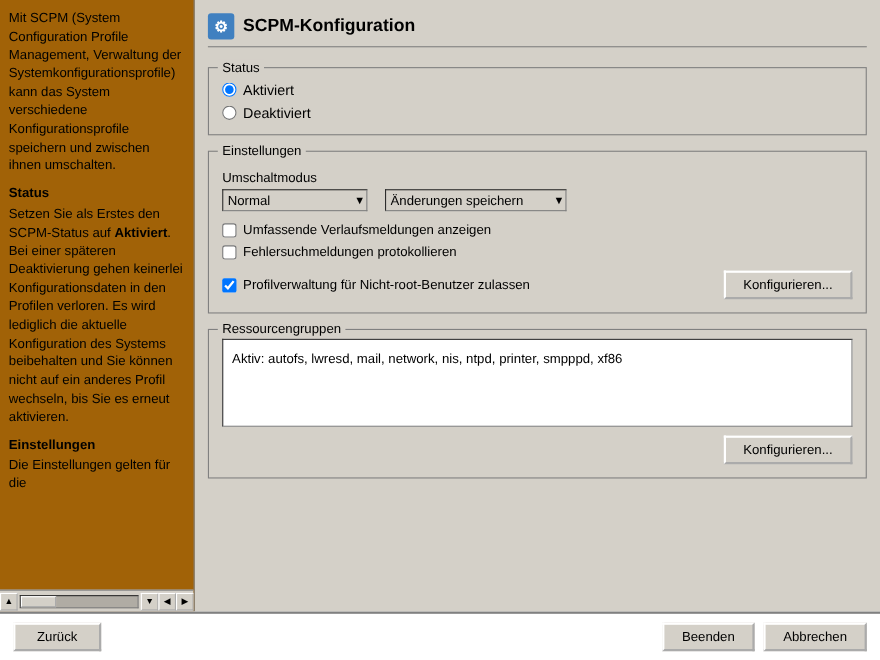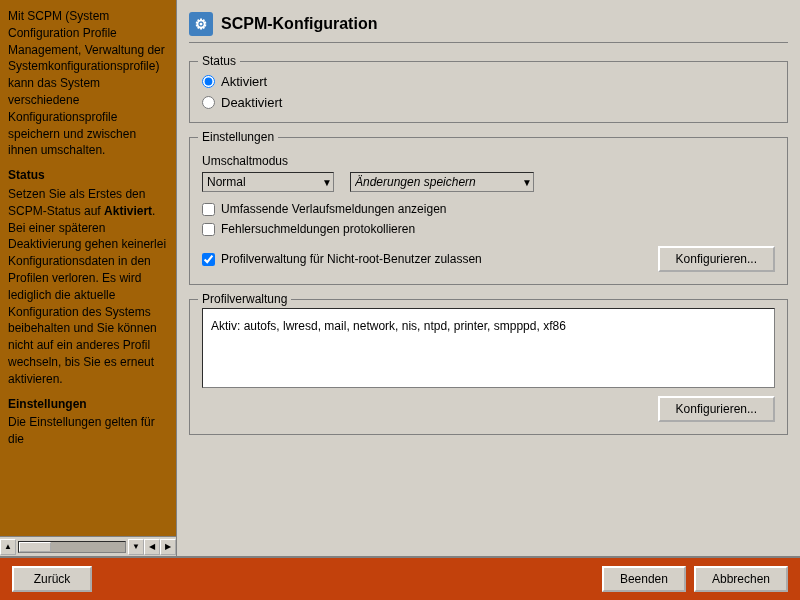--- a/index.html
+++ b/index.html
@@ -206,22 +206,21 @@
       right: 2px;
       pointer-events: none;
       font-size: 10px;
     }
 
     .umschalt-select {
       width: 132px;
     }
 
     .boot-select {
-      width: 184px;
-      font-style: italic;
+      width: 165px;
     }
 
     
     .checkbox-group {
       display: flex;
       flex-direction: column;
       gap: 6px;
       margin-top: 10px;
     }
 
@@ -275,21 +274,21 @@
       min-width: 110px;
     }
 
     
     .footer {
       border-top: 2px solid #808080;
       padding: 8px 12px;
       display: flex;
       justify-content: space-between;
       align-items: center;
-      background: #c2410c;
+      background: #ffffff;
     }
 
     .footer-left {
       display: flex;
       gap: 8px;
     }
 
     .footer-right {
       display: flex;
       gap: 8px;
@@ -387,21 +386,21 @@
         <div class="settings-bottom-row">
           <label class="checkbox-label">
             <input type="checkbox" checked="" style="">
             <span>Profilverwaltung für Nicht-root-Benutzer zulassen</span>
           </label>
           <button class="btn btn-konfigurieren">Konfigurieren...</button>
         </div>
       </div>
 
       <div class="group-box">
-        <div class="group-box-title">Profilverwaltung</div>
+        <div class="group-box-title">Ressourcengruppen</div>
         <div class="resource-text-area">
           <span>Aktiv: autofs, lwresd, mail, network, nis, ntpd, printer, smpppd, xf86</span>
         </div>
         <div class="resource-bottom">
           <button class="btn btn-konfigurieren">Konfigurieren...</button>
         </div>
       </div>
 
     </div>
   </div>

